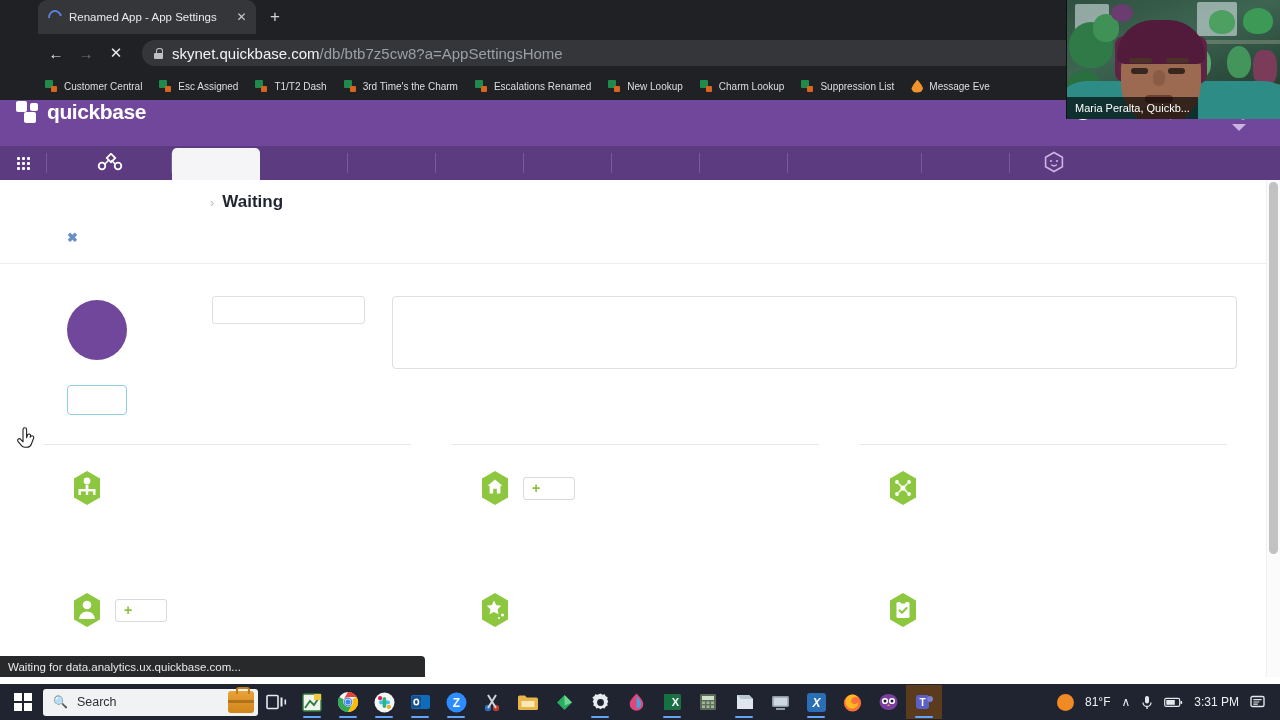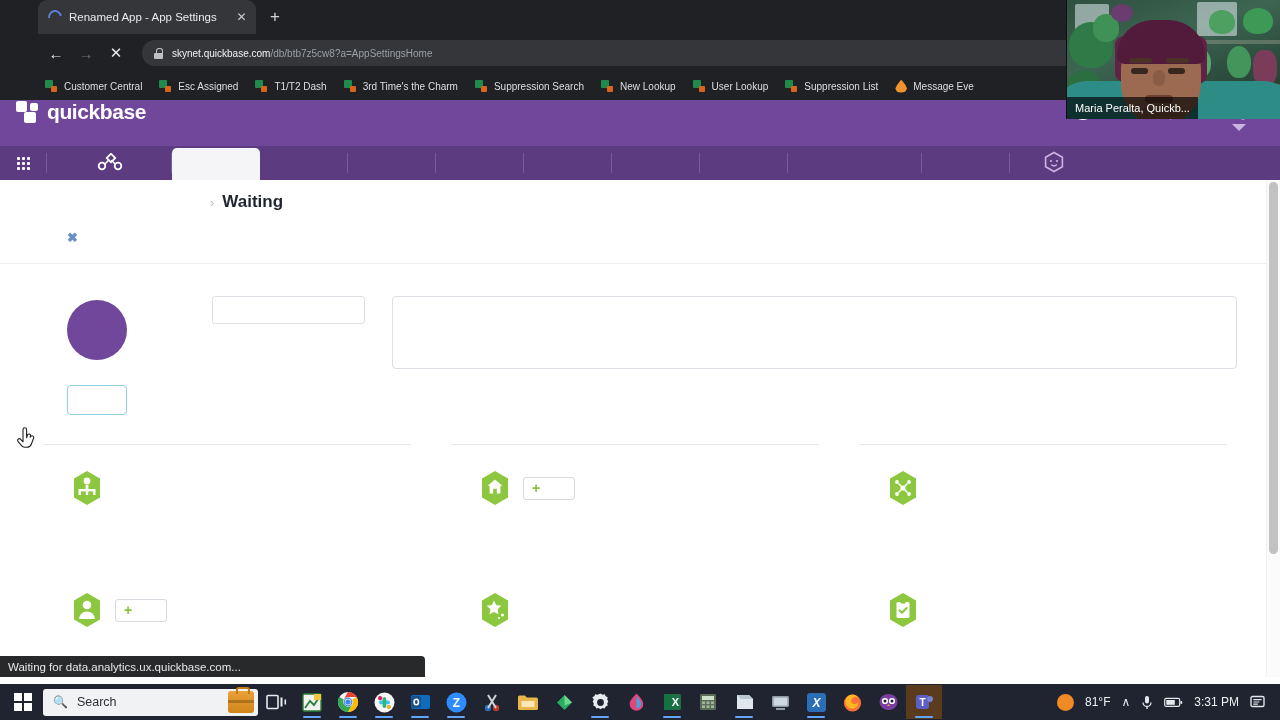--- a/index.html
+++ b/index.html
@@ -48,21 +48,21 @@
   }
   .lock-ico { width:9px; height:11px; position:relative; flex:0 0 auto; }
   .lock-ico:before {
     content:""; position:absolute; left:0; bottom:0; width:9px; height:6px;
     background:#bdc1c6; border-radius:1px;
   }
   .lock-ico:after {
     content:""; position:absolute; left:2px; top:0; width:5px; height:6px;
     border:1.4px solid #bdc1c6; border-bottom:none; border-radius:3px 3px 0 0;
   }
-  .url { font-size:10px; white-space:nowrap; overflow:hidden; min-width:0; }
+  .url { font-size:15px; white-space:nowrap; overflow:hidden; min-width:0; }
   .url .host { color:#f1f3f4; }
   .url .path { color:#9aa0a6; }
   .omni-search { margin-left:auto; color:#c4c7ca; font-size:13px; flex:0 0 auto; }
 
   .bookmarks { height:28px; display:flex; align-items:center; padding:0 8px; gap:3px; overflow:hidden; }
   .bm { display:flex; align-items:center; gap:6px; padding:3px 7px; border-radius:4px; white-space:nowrap; }
   .bm-label { color:#dcdfe3; font-size:10px; }
   .favicon-qb { width:13px; height:13px; position:relative; flex:0 0 auto; }
   .favicon-qb:before {
     content:""; position:absolute; left:0; top:0; width:8px; height:8px; background:#1f8a4c; border-radius:1px;
@@ -282,29 +282,29 @@
     <div class="bm">
       <div class="favicon-qb"></div>
       <div class="bm-label">T1/T2 Dash</div>
     </div>
     <div class="bm">
       <div class="favicon-qb"></div>
       <div class="bm-label">3rd Time's the Charm</div>
     </div>
     <div class="bm">
       <div class="favicon-qb"></div>
-      <div class="bm-label">Suppression Search</div>
+      <div class="bm-label">Escalations Renamed</div>
     </div>
     <div class="bm">
       <div class="favicon-qb"></div>
       <div class="bm-label">New Lookup</div>
     </div>
     <div class="bm">
       <div class="favicon-qb"></div>
-      <div class="bm-label">User Lookup</div>
+      <div class="bm-label">Charm Lookup</div>
     </div>
     <div class="bm">
       <div class="favicon-qb"></div>
       <div class="bm-label">Suppression List</div>
     </div>
     <div class="bm">
       <div class="favicon-flame"></div>
       <div class="bm-label">Message Eve</div>
     </div>
   </div>

